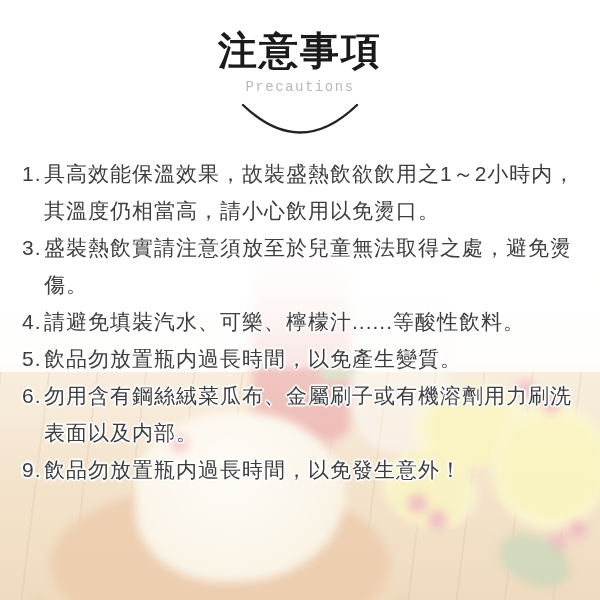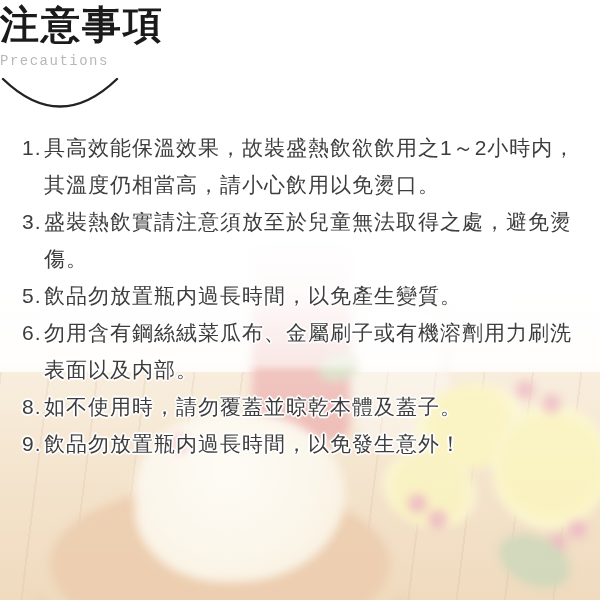--- a/index.html
+++ b/index.html
@@ -51,21 +51,21 @@
                 background: linear-gradient(180deg,
                   rgba(255,255,255,1) 0%,
                   rgba(255,255,255,0.96) 20%,
                   rgba(255,255,255,0.82) 39%,
                   rgba(255,255,255,0.56) 41.5%,
                   rgba(255,255,255,0.52) 70%,
                   rgba(255,255,255,0.50) 100%); }
 
   
   .content { position: relative; z-index: 2; }
-  header { }
+  header { text-align: center; padding-top: 26px; }
   .title { margin: 0; font-size: 39px; line-height: 50px; font-weight: 700;
            letter-spacing: 2px; color: #1a1a1a; }
   .subtitle { margin-top: 3px; font-size: 14px; line-height: 17px;
               letter-spacing: 1.5px; color: #b8b8b8; font-family: Liberation Mono, monospace; }
   .arc-wrap { margin-top: 6px; height: 38px; }
 
   .list { list-style: none; margin: 15px 0 0 0; padding: 0 10px 0 22px; }
   .item { position: relative; padding-left: 22px; font-size: 21px; line-height: 37px;
           letter-spacing: 1px; color: #3d3d3d;
           text-shadow:
@@ -123,32 +123,32 @@
       </li>
       <li class="item">
         <span class="num">2.</span>
       </li>
       <li class="item">
         <span class="num">3.</span>
         <span class="txt">盛裝熱飲實請注意須放至於兒童無法取得之處，避免燙傷。</span>
       </li>
       <li class="item">
         <span class="num">4.</span>
+        <span class="txt">請避免填裝汽水、可樂、檸檬汁......等酸性飲料。</span>
       </li>
       <li class="item">
         <span class="num">5.</span>
         <span class="txt">飲品勿放置瓶内過長時間，以免產生變質。</span>
       </li>
       <li class="item">
         <span class="num">6.</span>
         <span class="txt">勿用含有鋼絲絨菜瓜布、金屬刷子或有機溶劑用力刷洗表面以及内部。</span>
       </li>
       <li class="item">
         <span class="num">8.</span>
-        <span class="txt">如不使用時，請勿覆蓋並晾乾本體及蓋子。</span>
       </li>
       <li class="item">
         <span class="num">9.</span>
         <span class="txt">飲品勿放置瓶内過長時間，以免發生意外！</span>
       </li>
     </ol>
   </div>
 </div>
 
 </body></html>

